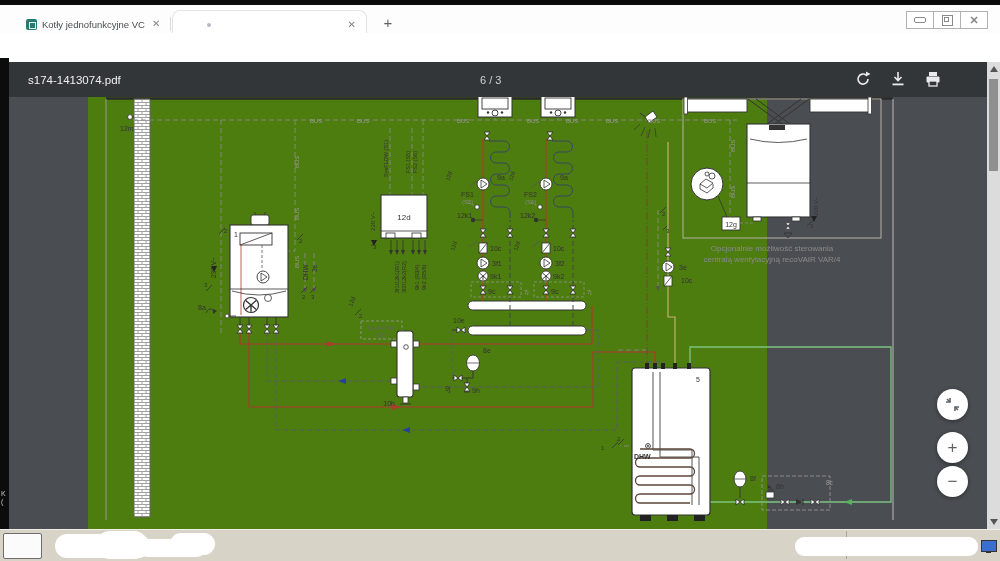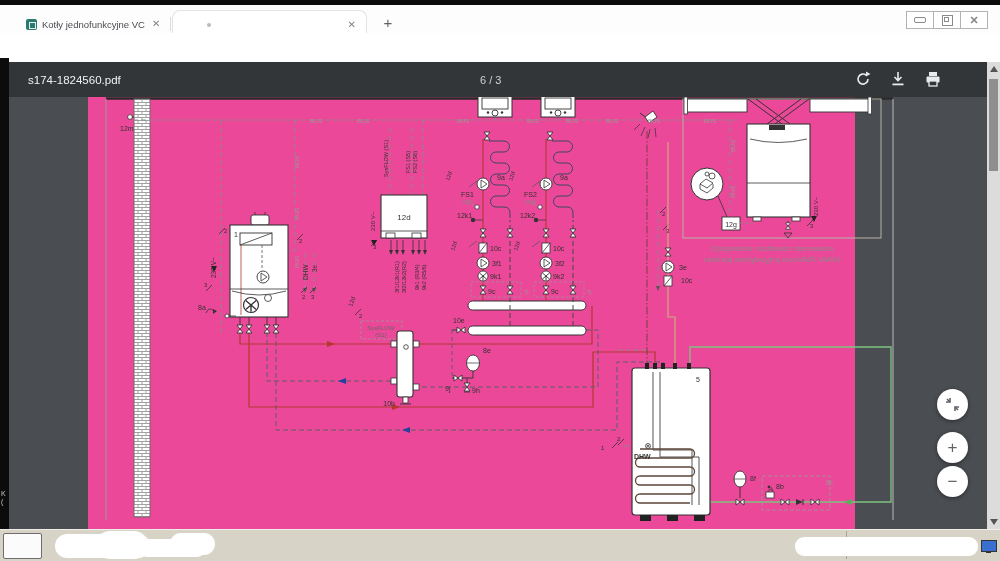--- a/index.html
+++ b/index.html
@@ -33,21 +33,21 @@
   #avatar{left:948px;top:36px;width:19px;height:19px;border-radius:50%;background:#8a6f60;color:#fff;font-size:10px;text-align:center;line-height:19px}
   #menu3{left:977px;top:36px;font-size:13px;color:#5f6368;letter-spacing:0;line-height:19px}
   
   #pdfbg{left:0;top:62px;width:1000px;height:467px;background:#4a4d52}
   #pdftoolbar{left:0;top:62px;width:1000px;height:35px;background:#323639;display:flex;align-items:center}
   #pdftoolbar .fname{position:absolute;left:28px;font-size:11.5px;color:#f1f1f1}
   #pdftoolbar .pageind{position:absolute;left:480px;font-size:11px;color:#cfd1d2}
   .tbico{position:absolute;top:71px}
   #leftsliver{left:0;top:58px;width:9px;height:471px;background:#0c0c0c}
   #ktext{left:1px;top:490px;color:#c8c8c8;font-size:7px;white-space:pre;line-height:8px}
-  #pdfpage{left:88px;top:97px;width:767px;height:432px;background:#ec4899}
+  #pdfpage{left:88px;top:97px;width:679px;height:432px;background:#4d7c0f}
   #scrollbar{left:987px;top:62px;width:13px;height:467px;background:#dcdcdc}
   #scroll-thumb{left:989px;top:79px;width:9px;height:92px;background:#8f8f8f}
   .tri-up{left:990px;top:66px;width:0;height:0;border-left:4px solid transparent;border-right:4px solid transparent;border-bottom:6px solid #555}
   .tri-down{left:990px;top:519px;width:0;height:0;border-left:4px solid transparent;border-right:4px solid transparent;border-top:6px solid #555}
   .fab{width:31px;height:31px;border-radius:50%;background:#fff;box-shadow:0 1px 4px rgba(0,0,0,.45);display:flex;align-items:center;justify-content:center;color:#5f6368}
   #fab-fit{left:937px;top:389px}
   #fab-plus{left:937px;top:432px;font-size:17px}
   #fab-minus{left:937px;top:466px;font-size:17px}
   
   #taskbar{left:0;top:529px;width:1000px;height:32px;background:#d7d3c7;border-top:1px solid #efede5}
@@ -115,21 +115,21 @@
   </div>
   <svg class="abs" id="star" width="15" height="15" viewBox="0 0 15 15">
       <path d="M7.5,1 L9.3,5.2 L13.8,5.6 L10.4,8.6 L11.4,13 L7.5,10.7 L3.6,13 L4.6,8.6 L1.2,5.6 L5.7,5.2 Z" fill="none" stroke="#5f6368" stroke-width="1.1"></path>
     </svg>
   <div class="abs" id="avatar">S</div>
   <div class="abs" id="menu3">⋮</div>
 </div>
 
 <div class="abs" id="pdfbg"></div>
 <div class="abs" id="pdftoolbar">
-  <span class="fname">s174-1824560.pdf</span>
+  <span class="fname">s174-1413074.pdf</span>
   <span class="pageind">6 / 3</span>
 </div>
 <svg class="abs tbico" style="left:855px" width="16" height="16" viewBox="0 0 16 16">
     <path d="M13,8 a5,5 0 1 1 -1.7,-3.7" stroke="#e8eaed" stroke-width="1.6" fill="none"></path>
     <polygon points="11,0.5 11,5.5 15.5,3" fill="#e8eaed"></polygon>
   </svg>
 <svg class="abs tbico" style="left:890px" width="16" height="16" viewBox="0 0 16 16">
     <path d="M8,1 V9 M4.5,6 L8,9.5 L11.5,6" stroke="#e8eaed" stroke-width="1.6" fill="none"></path>
     <rect x="2.5" y="12.5" width="11" height="1.8" fill="#e8eaed"></rect>
   </svg>

